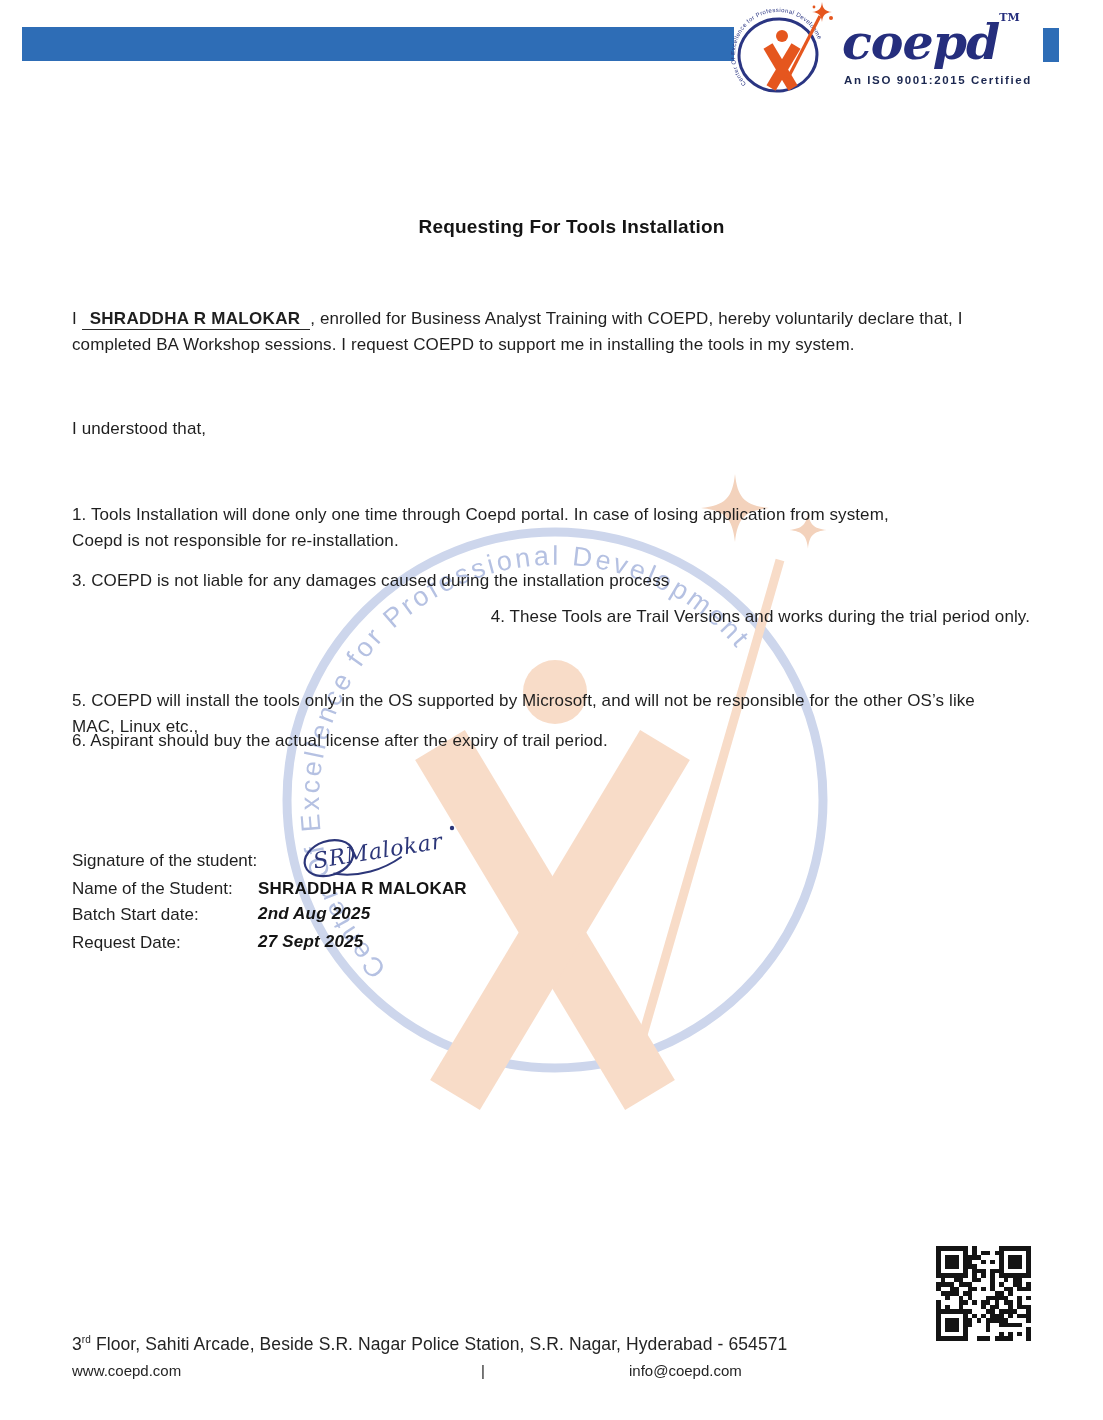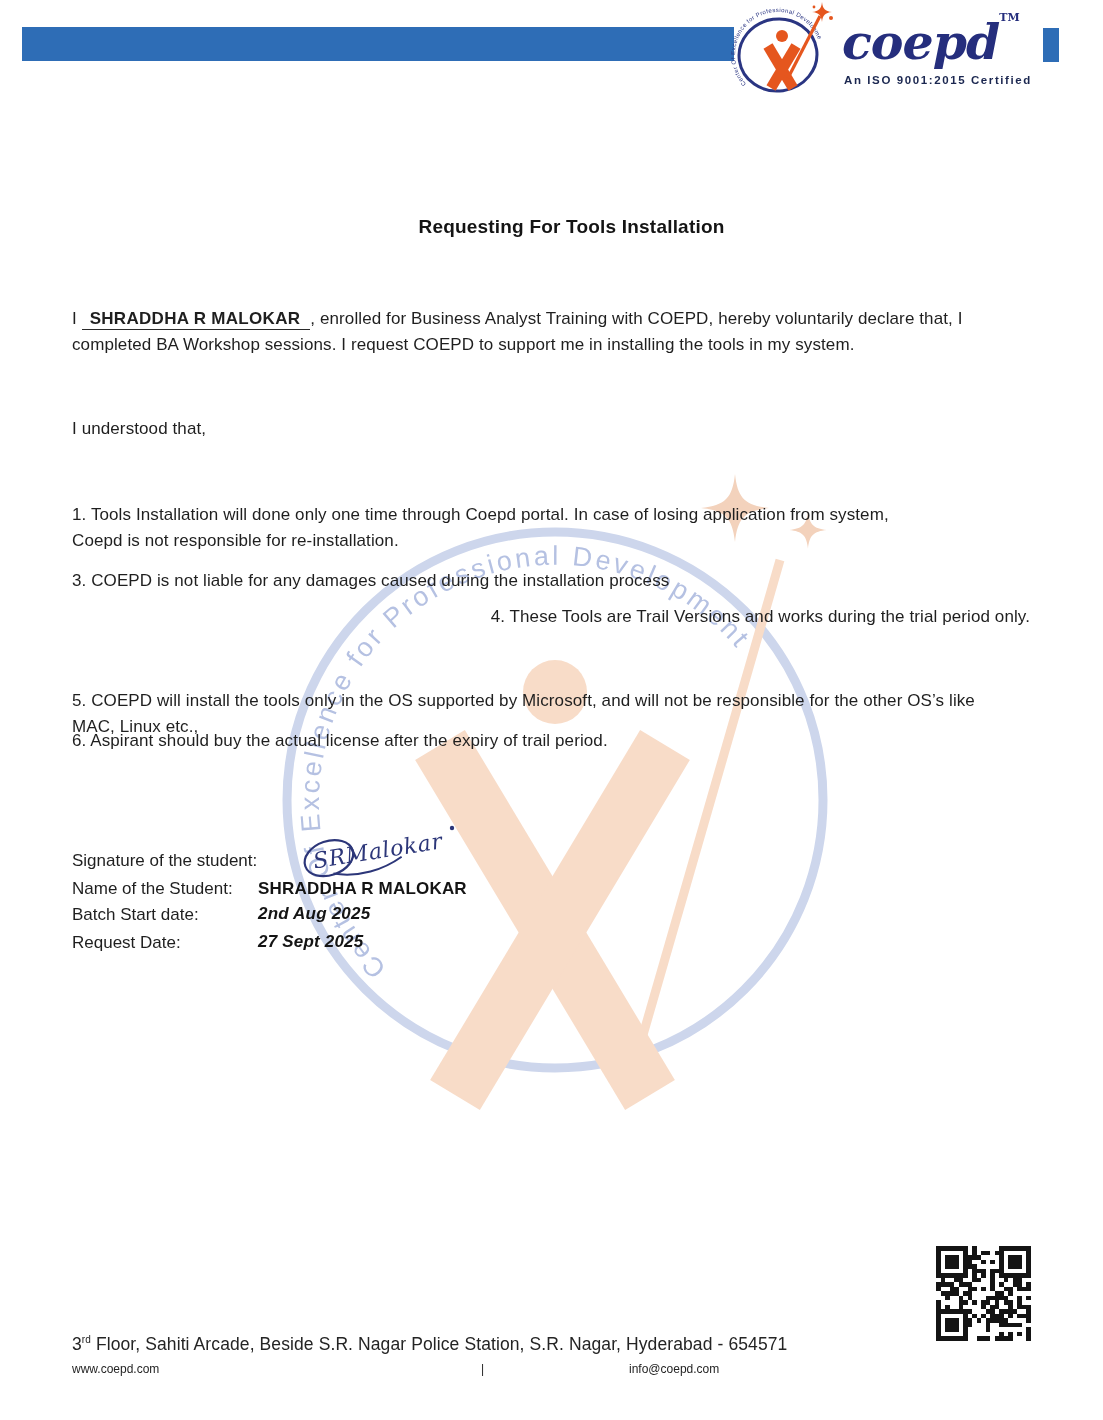--- a/index.html
+++ b/index.html
@@ -51,21 +51,21 @@
   .sig-row .value{position:absolute;left:186px;top:0;font-weight:bold;letter-spacing:0.2px;color:#141414;white-space:nowrap;}
   .row-signature{top:850px;}
   .row-name{top:878px;}
   .row-batch{top:904px;}
   .row-request{top:932px;}
   .row-batch .value,.row-request .value{font-size:17px;top:-1px;font-style:italic;}
   
   .qr{position:absolute;left:936px;top:1246px;width:95px;height:95px;}
   .footer-address{position:absolute;left:72px;top:1334px;font-size:17.5px;color:#242424;letter-spacing:0.1px;}
   .footer-address sup{font-size:10px;}
-  .footer-links{position:absolute;left:0;top:1362px;width:1103px;height:26px;font-size:12px;color:#242424;}
+  .footer-links{position:absolute;left:0;top:1362px;width:1103px;height:26px;font-size:15px;color:#242424;}
   .footer-links .site{position:absolute;left:72px;}
   .footer-links .sep{position:absolute;left:481px;}
   .footer-links .email{position:absolute;left:629px;}
 </style>
 </head>
 <body>
 
 <div class="page">
 
   <div class="top-bar"></div>

